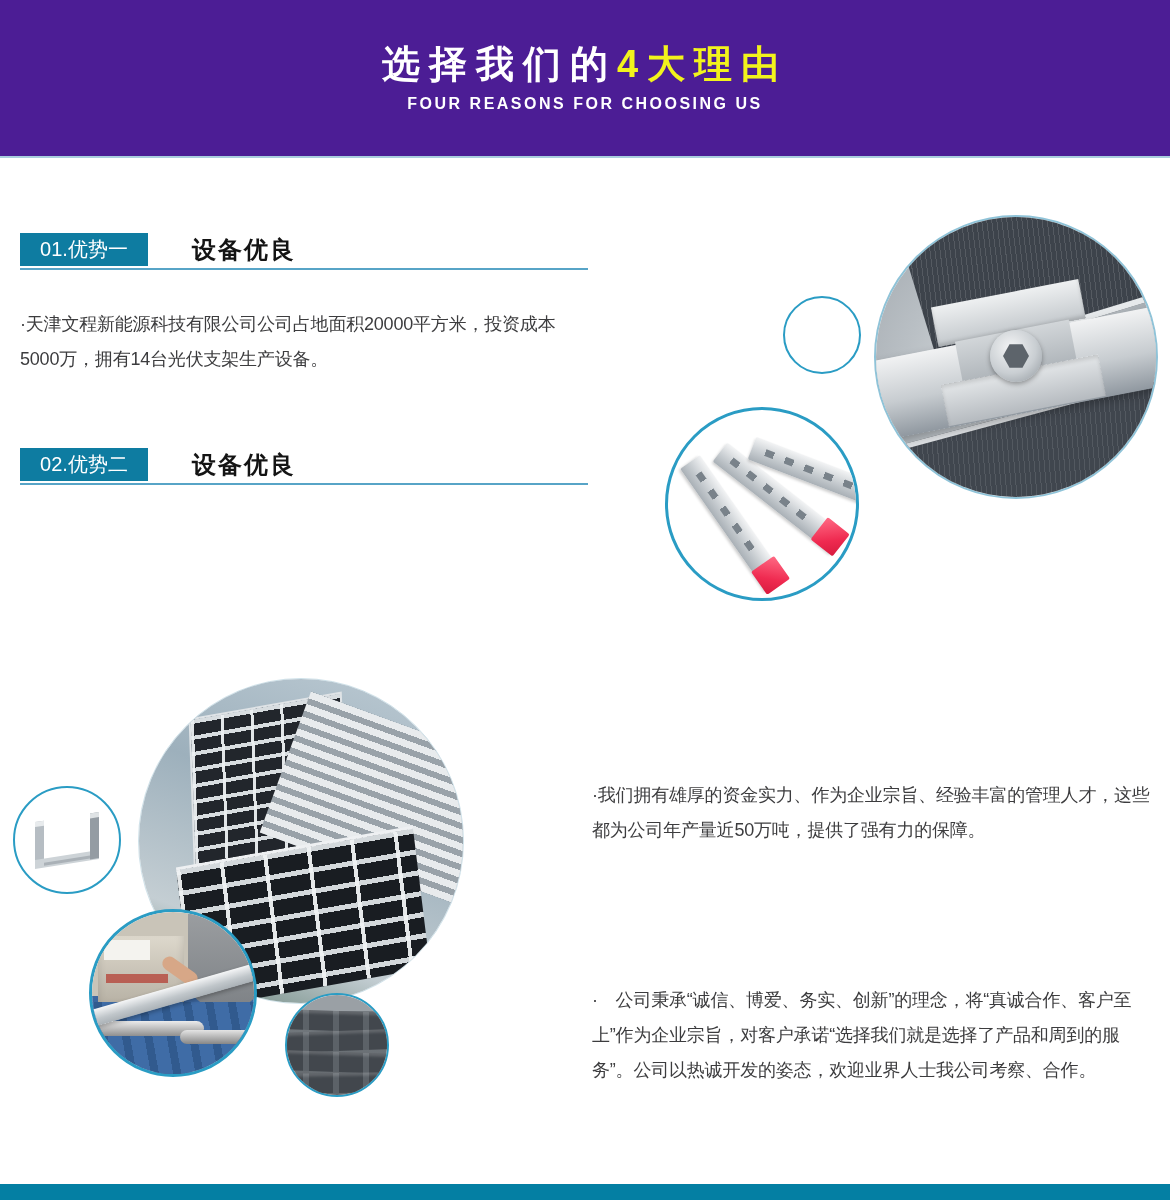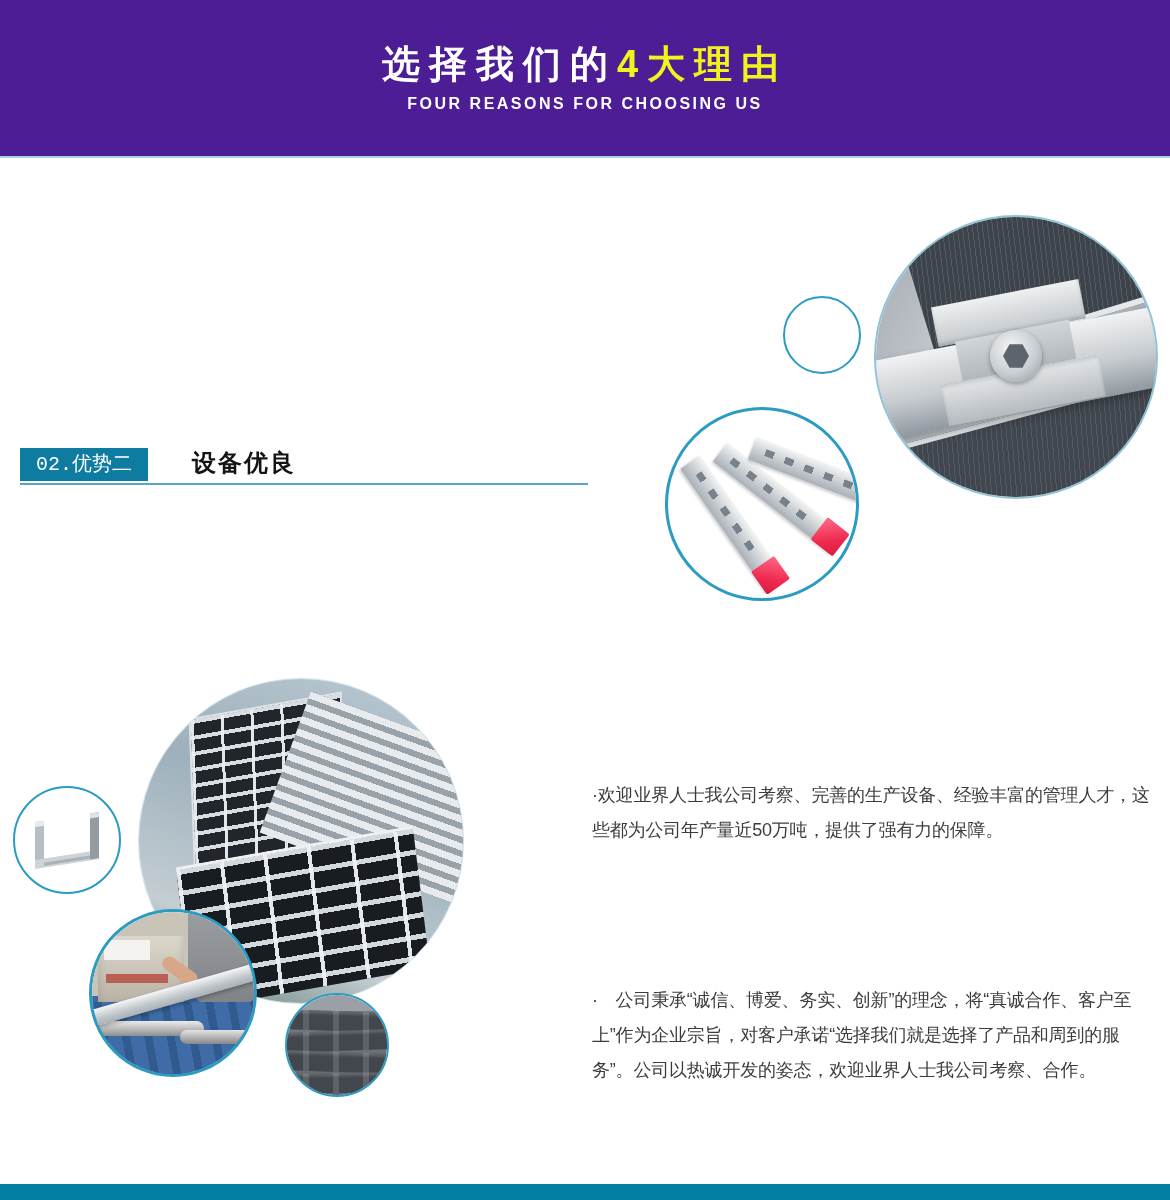--- a/index.html
+++ b/index.html
@@ -13,21 +13,21 @@
               letter-spacing:9px;line-height:1.1;}
   .band-title .hl{color:#f2f31c;}
   .band-sub{margin-top:9px;font-size:16px;font-weight:bold;color:#ffffff;letter-spacing:2.5px;}
 
   
   .band-bottom{position:absolute;left:0;top:1184px;width:1170px;height:16px;background:#047fa3;}
 
   
   .section{position:absolute;}
   #s1{left:20px;top:233px;width:568px;}
-  #s2{left:20px;top:448px;width:568px;font-family:Liberation Mono, monospace;}
+  #s2{left:20px;top:448px;width:568px;}
   #s3{left:592px;top:741px;width:565px;}
   #s4{left:592px;top:946px;width:565px;}
   .sec-head{position:relative;height:37px;}
   .badge{position:absolute;left:0;top:0;width:128px;height:33px;background:#0e7ca1;color:#ffffff;
          font-size:20px;text-align:center;line-height:33px;z-index:2;}
   .sec-title{position:absolute;left:148px;top:0;padding-left:24px;font-size:24px;font-weight:bold;
              color:#141414;line-height:33px;letter-spacing:2px;}
   .sec-line{position:absolute;left:0;right:0;top:35px;height:2px;background:#57a4c7;}
   .sec-body{margin-top:37px;font-size:18px;line-height:35px;color:#3c3c3e;letter-spacing:-0.2px;}
 
@@ -117,31 +117,39 @@
 </head>
 <body>
 
 <div id="page">
 
   <div class="band-top">
     <h1 class="band-title"><span>选择我们的</span><span class="hl">4大理由</span></h1>
     <div class="band-sub">FOUR REASONS FOR CHOOSING US</div>
   </div>
 
+  <div class="section" id="s1">
+    <div class="sec-head">
+      <div class="badge">01.优势一</div>
+      <div class="sec-title">设备优良</div>
+      <div class="sec-line"></div>
+    </div>
+    <div class="sec-body">·天津文程新能源科技有限公司公司占地面积20000平方米，投资成本5000万，拥有14台光伏支架生产设备。</div>
+  </div>
 
   <div class="section" id="s2">
     <div class="sec-head">
       <div class="badge">02.优势二</div>
       <div class="sec-title">设备优良</div>
       <div class="sec-line"></div>
     </div>
   </div>
 
   <div class="section" id="s3">
-    <div class="sec-body">·欢迎业界人士我公司考察、完善的生产设备、经验丰富的管理人才，这些都为公司年产量近50万吨，提供了强有力的保障。</div>
+    <div class="sec-body">·我们拥有雄厚的资金实力、作为企业宗旨、经验丰富的管理人才，这些都为公司年产量近50万吨，提供了强有力的保障。</div>
   </div>
 
   <div class="section" id="s4">
     <div class="sec-body">·　公司秉承“诚信、博爱、务实、创新”的理念，将“真诚合作、客户至上”作为企业宗旨，对客户承诺“选择我们就是选择了产品和周到的服务”。公司以热诚开发的姿态，欢迎业界人士我公司考察、合作。</div>
   </div>
 
   <div class="circle" id="c-clamp">
     <div class="acl-bg"></div>
     <div class="acl-ptr"></div>
     <div class="acl-pbl"></div>

